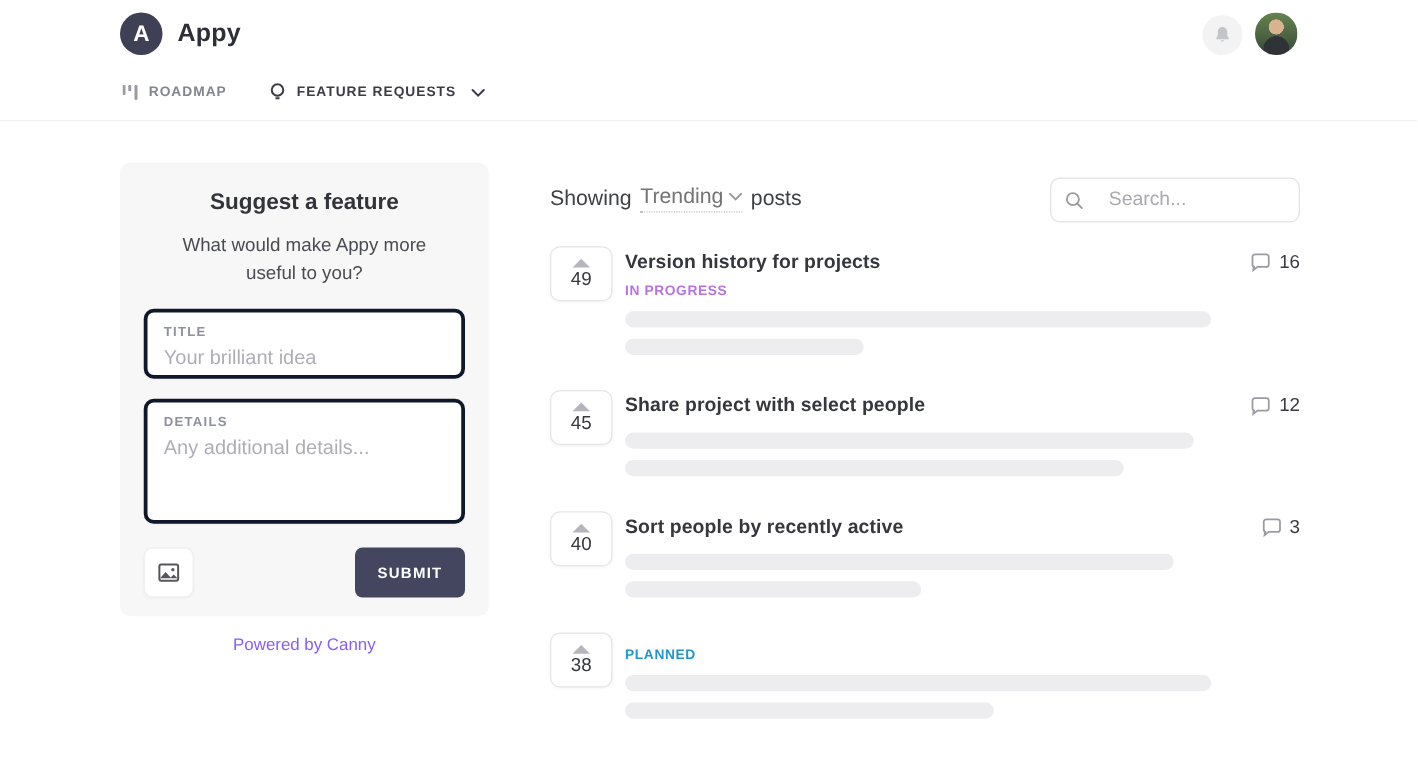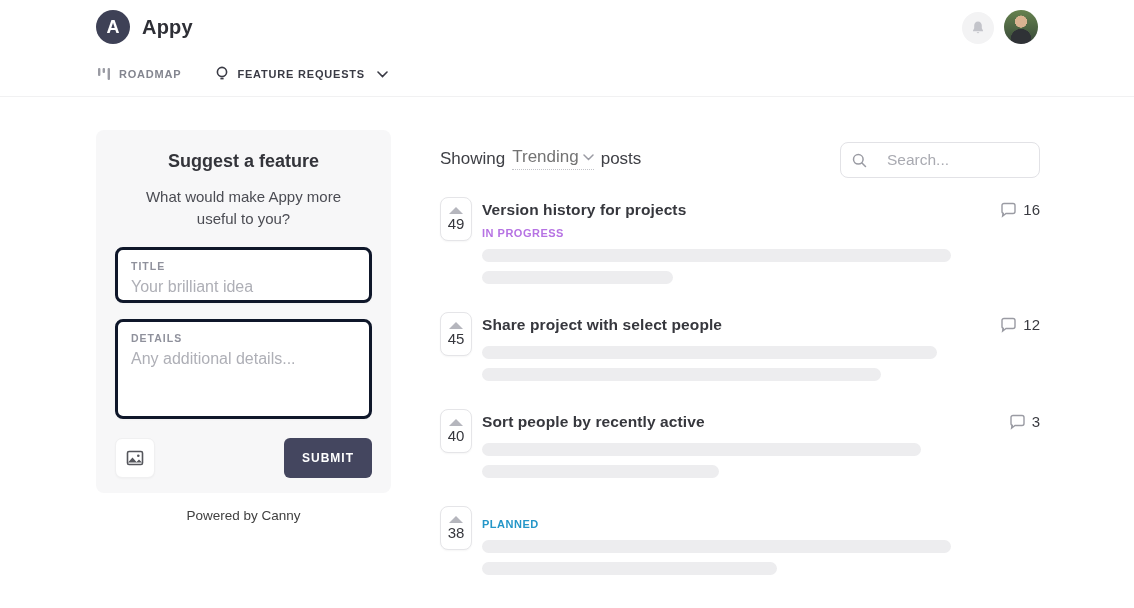--- a/index.html
+++ b/index.html
@@ -36,34 +36,34 @@
   .field-box { background:#fff; border:3px solid #0f172a; border-radius:8px; padding:10px 13px 9px; box-shadow:0 1px 2px rgba(0,0,0,.03); }
   .field-title { margin-top:17px; height:56px; }
   .field-details { margin-top:16px; height:100px; }
   .field-label { display:block; font-size:10.5px; font-weight:bold; letter-spacing:1px; color:#8f919c; }
   .field-input, .field-textarea { width:100%; border:none; outline:none; background:transparent; font-family:"Liberation Sans", sans-serif; font-size:16px; color:#3a3b41; margin-top:6px; }
   .field-textarea { height:58px; resize:none; }
   .field-input::placeholder, .field-textarea::placeholder { color:#aeafb6; }
   .card-actions { display:flex; justify-content:space-between; align-items:center; margin-top:19px; }
   .img-btn { width:40px; height:40px; background:#fff; border:1px solid #f0f0f1; border-radius:7px; display:flex; align-items:center; justify-content:center; cursor:pointer; box-shadow:0 1px 2px rgba(0,0,0,.03); }
   .submit-btn { width:88px; height:40px; background:#44465f; color:#fff; border:none; border-radius:6px; font-family:"Liberation Sans", sans-serif; font-size:12px; font-weight:bold; letter-spacing:1px; cursor:pointer; }
-  .powered { position:absolute; left:96px; top:508px; width:295px; text-align:center; font-size:13.5px; color:#404040; }
+  .powered { position:absolute; left:96px; top:508px; width:295px; text-align:center; font-size:13.5px; color:#8b5cf6; }
 
   
   .main { position:absolute; left:440px; top:140px; width:600px; }
   .main-header { position:relative; height:38px; }
   .showing-line { display:flex; align-items:center; gap:7px; font-size:17px; color:#3f4046; padding-top:7px; }
   .sort-dropdown { display:flex; align-items:center; gap:4px; color:#737373; border-bottom:1px dotted #c2c3c8; padding-bottom:2px; cursor:pointer; }
   .search-box { position:absolute; right:0; top:2px; width:200px; height:36px; border:1px solid #e2e2e6; border-radius:8px; background:#fff; display:flex; align-items:center; padding:0 11px; gap:20px; }
   .search-box input { border:none; outline:none; width:100%; font-family:"Liberation Sans", sans-serif; font-size:15.5px; color:#3a3b41; background:transparent; }
   .search-box input::placeholder { color:#a9aab1; }
 
   .posts { margin-top:19px; }
   .post { display:flex; gap:10px; margin-bottom:28px; }
-  .vote-box { flex:none; width:32px; height:44px; background:#fff; border:1px solid #e5e5e8; border-radius:8px; box-shadow:0 1px 2px rgba(0,0,0,.04); display:flex; flex-direction:column; align-items:center; justify-content:center; gap:3px; cursor:pointer; }
+  .vote-box { flex:none; width:50px; height:44px; background:#fff; border:1px solid #e5e5e8; border-radius:8px; box-shadow:0 1px 2px rgba(0,0,0,.04); display:flex; flex-direction:column; align-items:center; justify-content:center; gap:3px; cursor:pointer; }
   .vote-tri { width:0; height:0; border-left:7px solid transparent; border-right:7px solid transparent; border-bottom:7px solid #b5b6bd; }
   .vote-count { font-size:15px; color:#36373d; line-height:14px; }
   .post-body { flex:1; padding-top:4px; }
   .post-top { display:flex; justify-content:space-between; align-items:flex-start; }
   .post-title { font-size:15.5px; font-weight:700; color:#36373d; letter-spacing:.1px; cursor:pointer; }
   .comment-chip { display:flex; align-items:center; gap:6px; font-size:15px; color:#3a3b41; cursor:pointer; }
   .post-status { margin-top:8px; font-size:11px; font-weight:bold; letter-spacing:.5px; }
   .bar { height:13px; border-radius:7px; background:#ededef; margin-top:9px; }
   .bar.first { margin-top:12px; }
   .status + .bar.first { margin-top:10px; }

